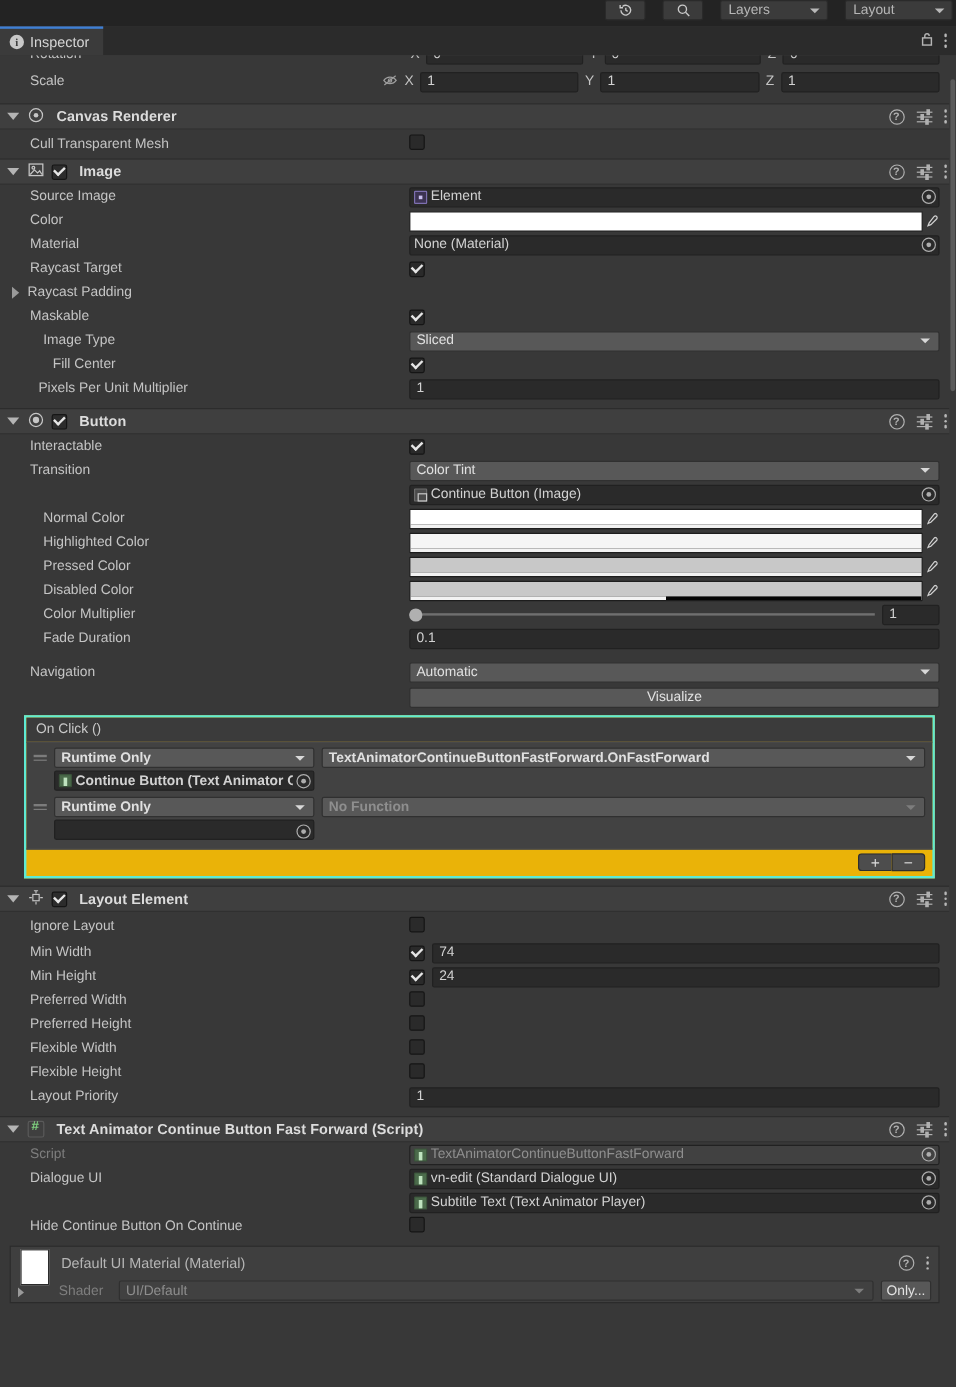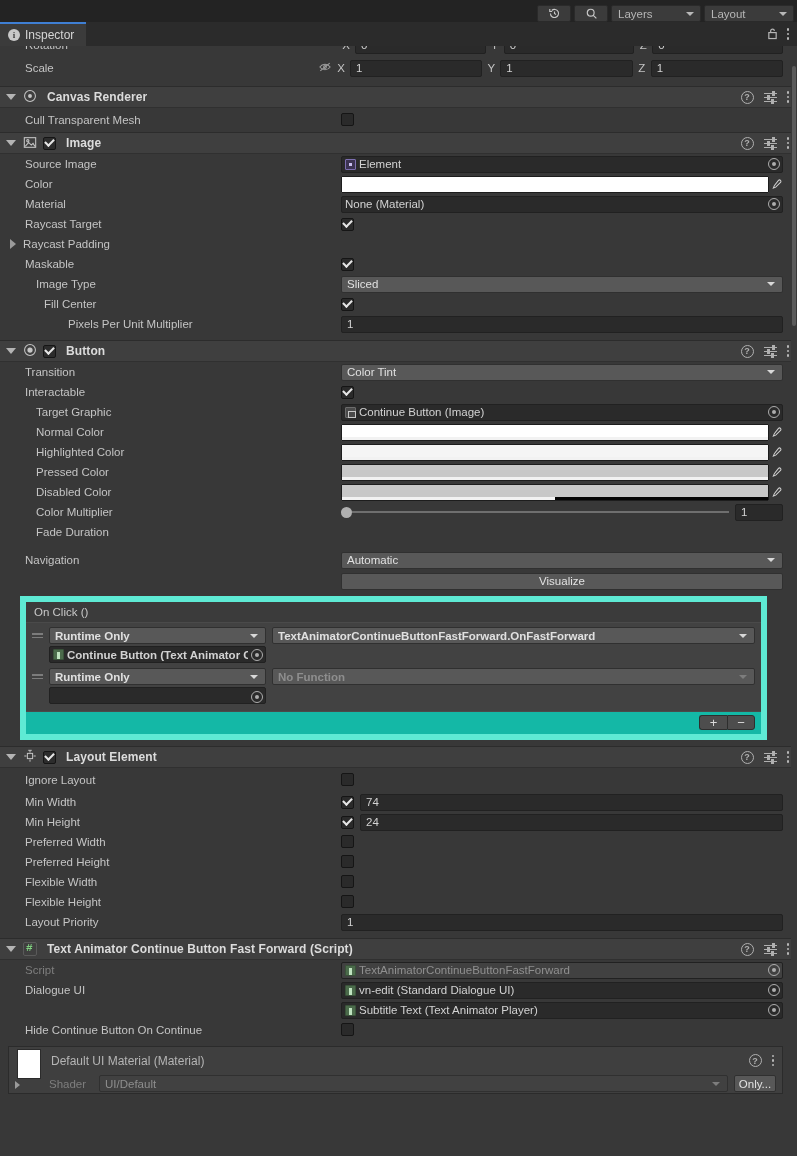--- a/index.html
+++ b/index.html
@@ -10,22 +10,22 @@
     font-size: 11.5px;
     color: #c4c4c4;
     overflow: hidden;
     -webkit-font-smoothing: antialiased;
   }
   .app { position: relative; width: 797px; height: 1156px; background: #383838; }
 
   
   .toolbar {
     height: 22px; background: #232323;
-    display: flex; align-items: flex-end; justify-content: flex-end;
-    padding-right: 3px; gap: 3px;
+    display: flex; align-items: flex-start; justify-content: flex-end;
+    padding-right: 3px; gap: 14px;
   }
   .tb-btn {
     height: 17px; min-width: 34px;
     background: #3b3b3b; border: 1px solid #2a2a2a; border-radius: 2px;
     display: flex; align-items: center; justify-content: center;
     color: #c9c9c9;
   }
   .tb-drop {
     height: 17px; width: 90px;
     background: #3b3b3b; border: 1px solid #2a2a2a; border-radius: 2px;
@@ -147,21 +147,21 @@
   .swatch .alpha { position: absolute; left: 0; bottom: 0; height: 3px; background: #f2f2f2; }
   .swatch .alpha-bg { position: absolute; left: 0; bottom: 0; height: 3px; width: 100%; background: #050505; }
   .eyedropper { width: 14px; height: 17px; display: flex; align-items: center; justify-content: center; flex: 0 0 auto; }
 
   
   .slider { position: relative; height: 17px; display: flex; align-items: center; flex: 1 1 auto; }
   .slider .track { height: 1.5px; background: #6f6f6f; width: 100%; }
   .slider .knob { position: absolute; left: 0; width: 11px; height: 11px; border-radius: 50%; background: #b0b0b0; }
 
   
-  .onclick-wrap { margin: 4px 30px 0 20px; border: 6px solid #5eead4; background: #14b8a6; }
+  .onclick-wrap { margin: 4px 18px 0 20px; border: 2px solid #5eead4; background: #eab308; }
   .onclick-title { height: 20px; display:flex; align-items:center; padding-left:8px; color: #c8c8c8; font-size: 11.5px;
                    background:#3b3b3b; }
   .onclick-list { border-top: 1px solid #4a4a4a; border-bottom: 1px solid #4a4a4a; background: #424242; padding: 4px 6px 2px 6px; }
   .oc-entry { margin-bottom: 5px; font-weight: bold; }
   .oc-row1 { display: flex; align-items: center; gap: 6px; }
   .drag-handle { width: 11px; display:flex; flex-direction:column; gap:2px; flex:0 0 auto; }
   .drag-handle i { height: 1.5px; background: #7c7c7c; display:block; }
   .oc-row2 { display: flex; margin-left: 17px; margin-top: 2px; }
   .oc-plusminus { display: flex; justify-content: flex-end; gap: 0; padding: 3px 6px 4px 0; }
   .pm-btn { width: 28px; height: 15px; background: #4d4d4d; border: 1px solid #2e2e2e;
@@ -392,21 +392,21 @@
         </div>
       </div>
     </div>
 
     <div class="row">
       <span class="label ind2" style="padding-left:44px;">Fill Center</span>
       <div class="field"><span class="cb checked"></span></div>
     </div>
 
     <div class="row">
-      <span class="label ind2" style="padding-left:68px;">Pixels Per Unit Multiplier</span>
+      <span class="label ind2" style="padding-left:32px;">Pixels Per Unit Multiplier</span>
       <div class="field">
           <div class="input">1</div>
         </div>
     </div>
 
     <div style="height:6px;"></div>
 
     <div class="comp-header">
       <span class="foldout"></span>
       <span>
@@ -429,36 +429,35 @@
           </span>
         <span class="ic-kebab">
             <span></span>
             <span></span>
             <span></span>
           </span>
       </span>
     </div>
 
     <div class="row">
+      <span class="label">Interactable</span>
+      <div class="field"><span class="cb checked"></span></div>
+    </div>
+
+    <div class="row">
       <span class="label">Transition</span>
       <div class="field">
         <div class="dropdown">
           <span>Color Tint</span>
           <span class="caret"></span>
         </div>
       </div>
     </div>
 
     <div class="row">
-      <span class="label">Interactable</span>
-      <div class="field"><span class="cb checked"></span></div>
-    </div>
-
-    <div class="row">
-      <span class="label ind1">Target Graphic</span>
       <div class="field">
         <div class="objfield">
           <span class="mini-ico ico-img"></span>
           <span class="otext">Continue Button (Image)</span>
           <span class="obj-dot"></span>
         </div>
       </div>
     </div>
 
     <div class="row">
@@ -524,20 +523,23 @@
         <div class="slider">
           <div class="track"></div>
             <div class="knob"></div>
         </div>
         <div class="input" style="width:48px;flex:0 0 auto;">1</div>
       </div>
     </div>
 
     <div class="row">
       <span class="label ind1">Fade Duration</span>
+      <div class="field">
+          <div class="input">0.1</div>
+        </div>
     </div>
 
     <div style="height:8px;"></div>
 
     <div class="row">
       <span class="label">Navigation</span>
       <div class="field">
         <div class="dropdown">
           <span>Automatic</span>
           <span class="caret"></span>

